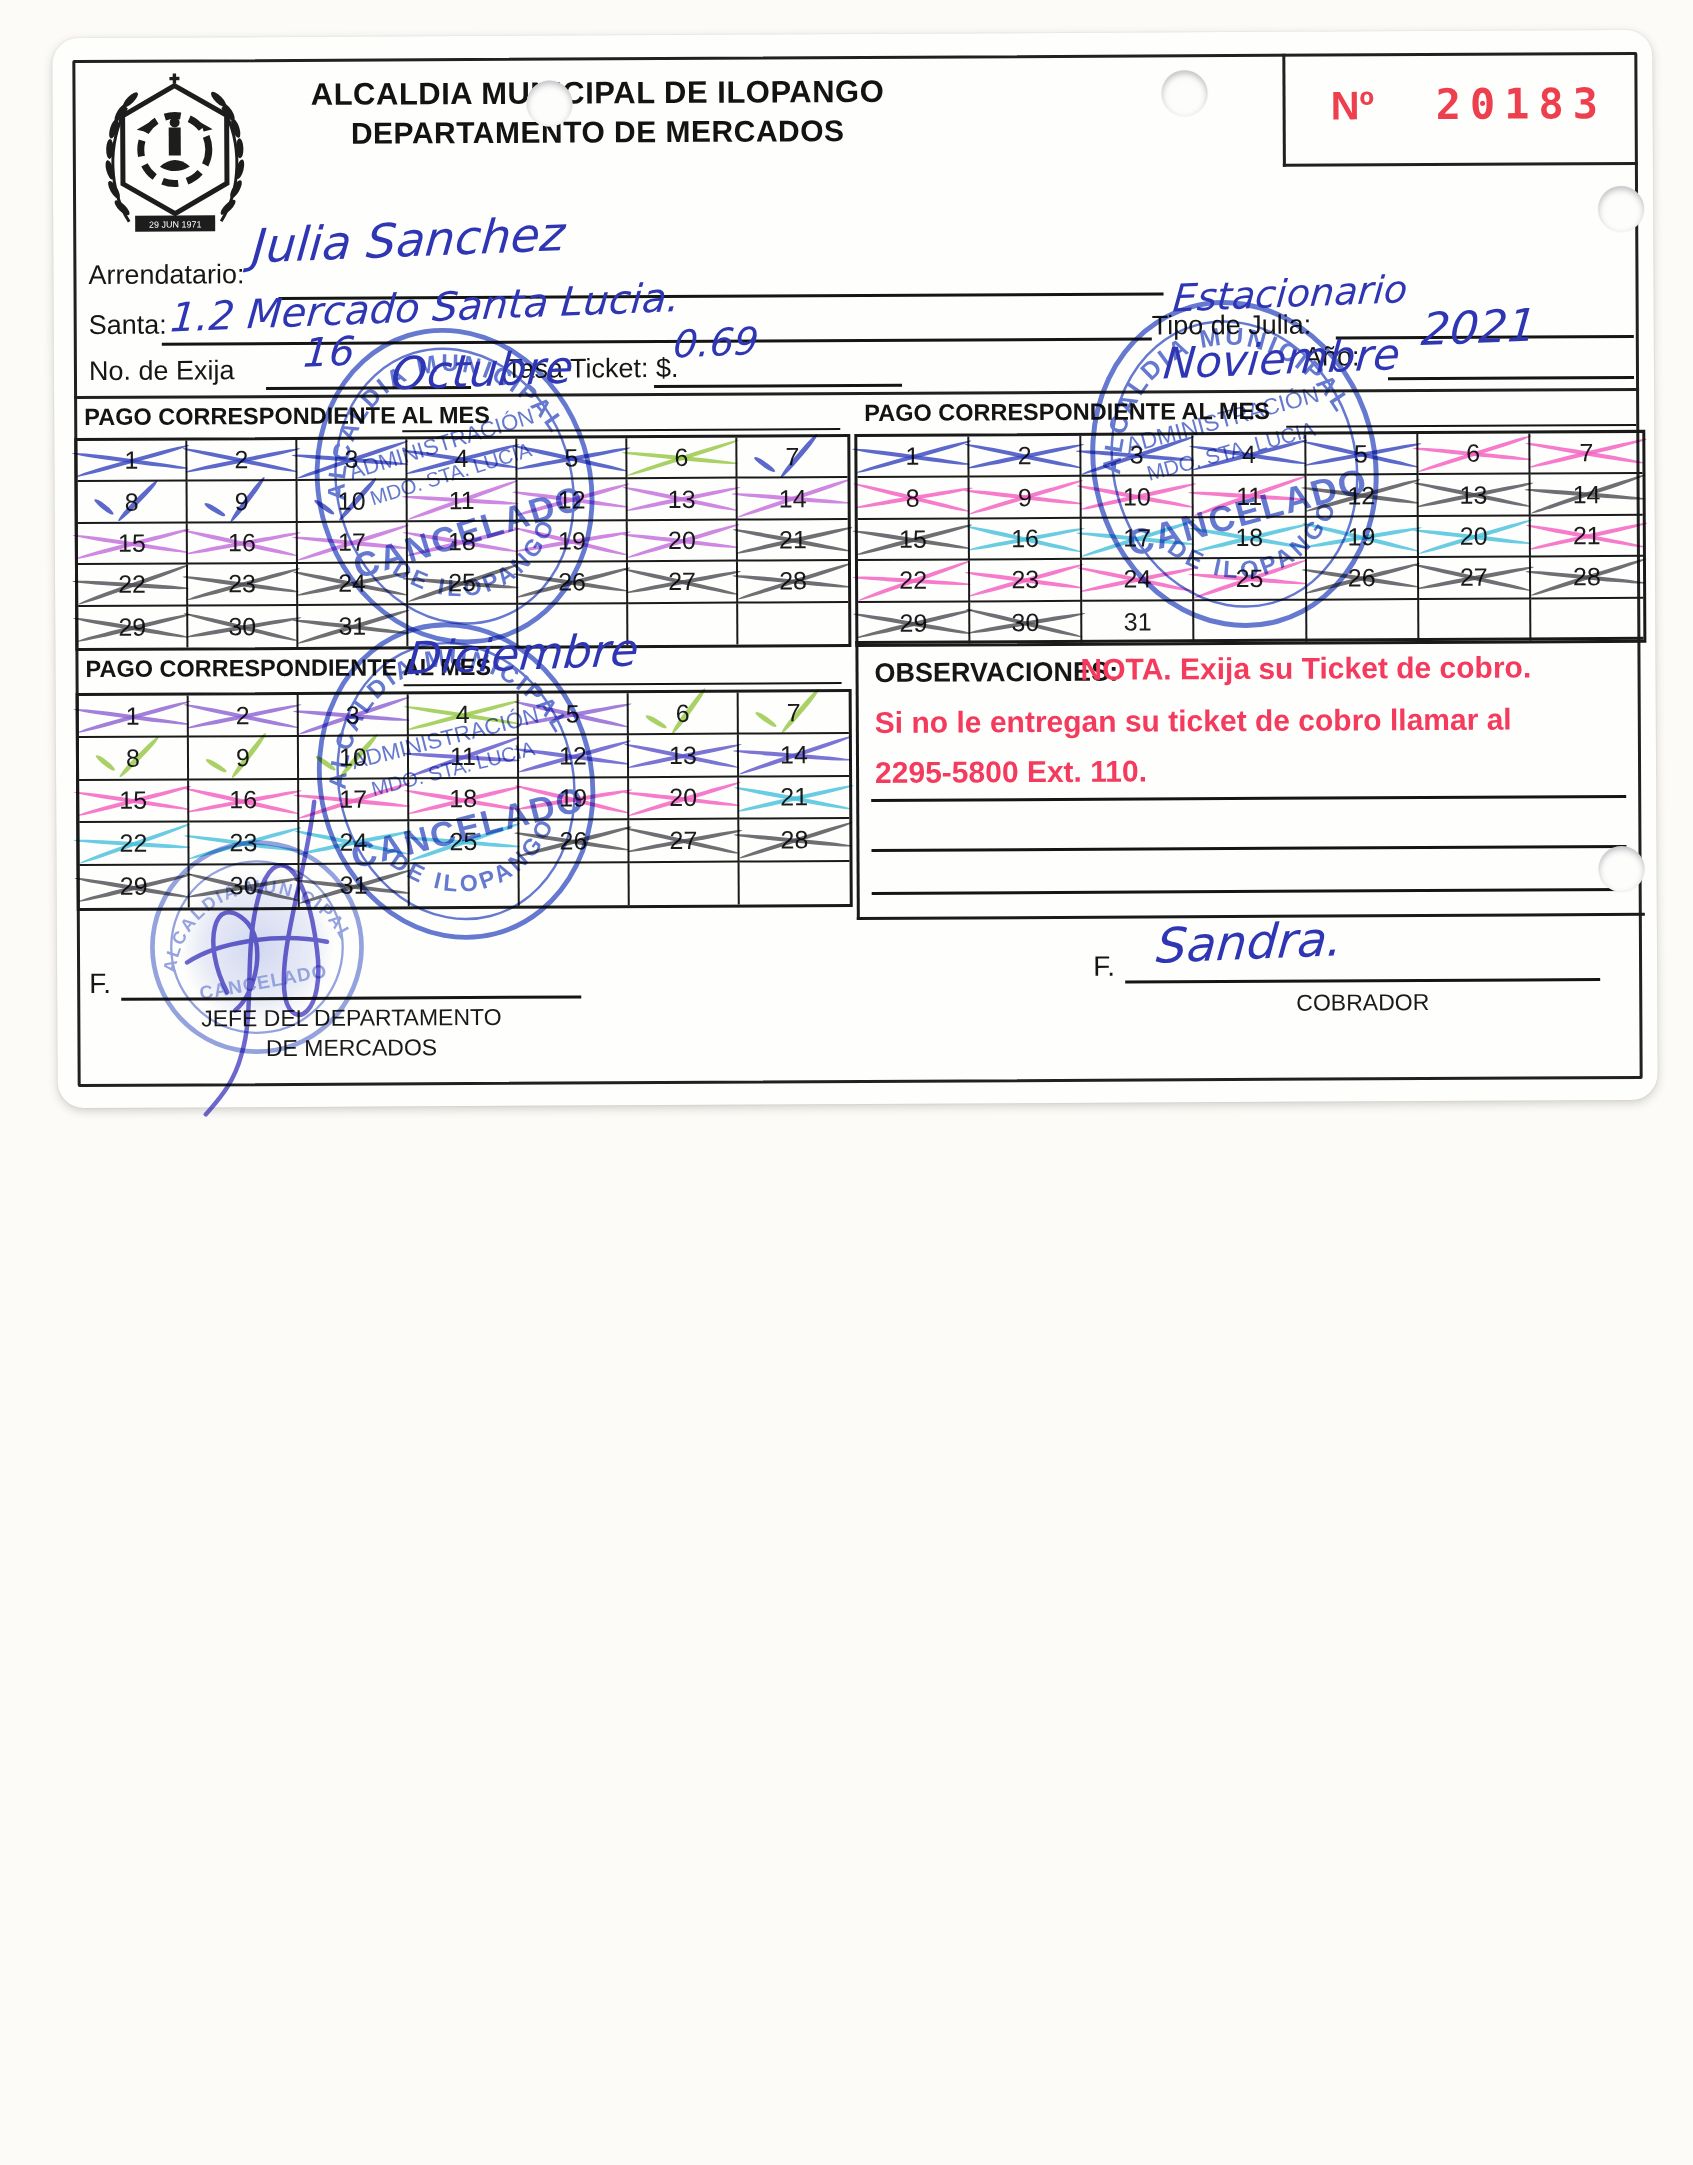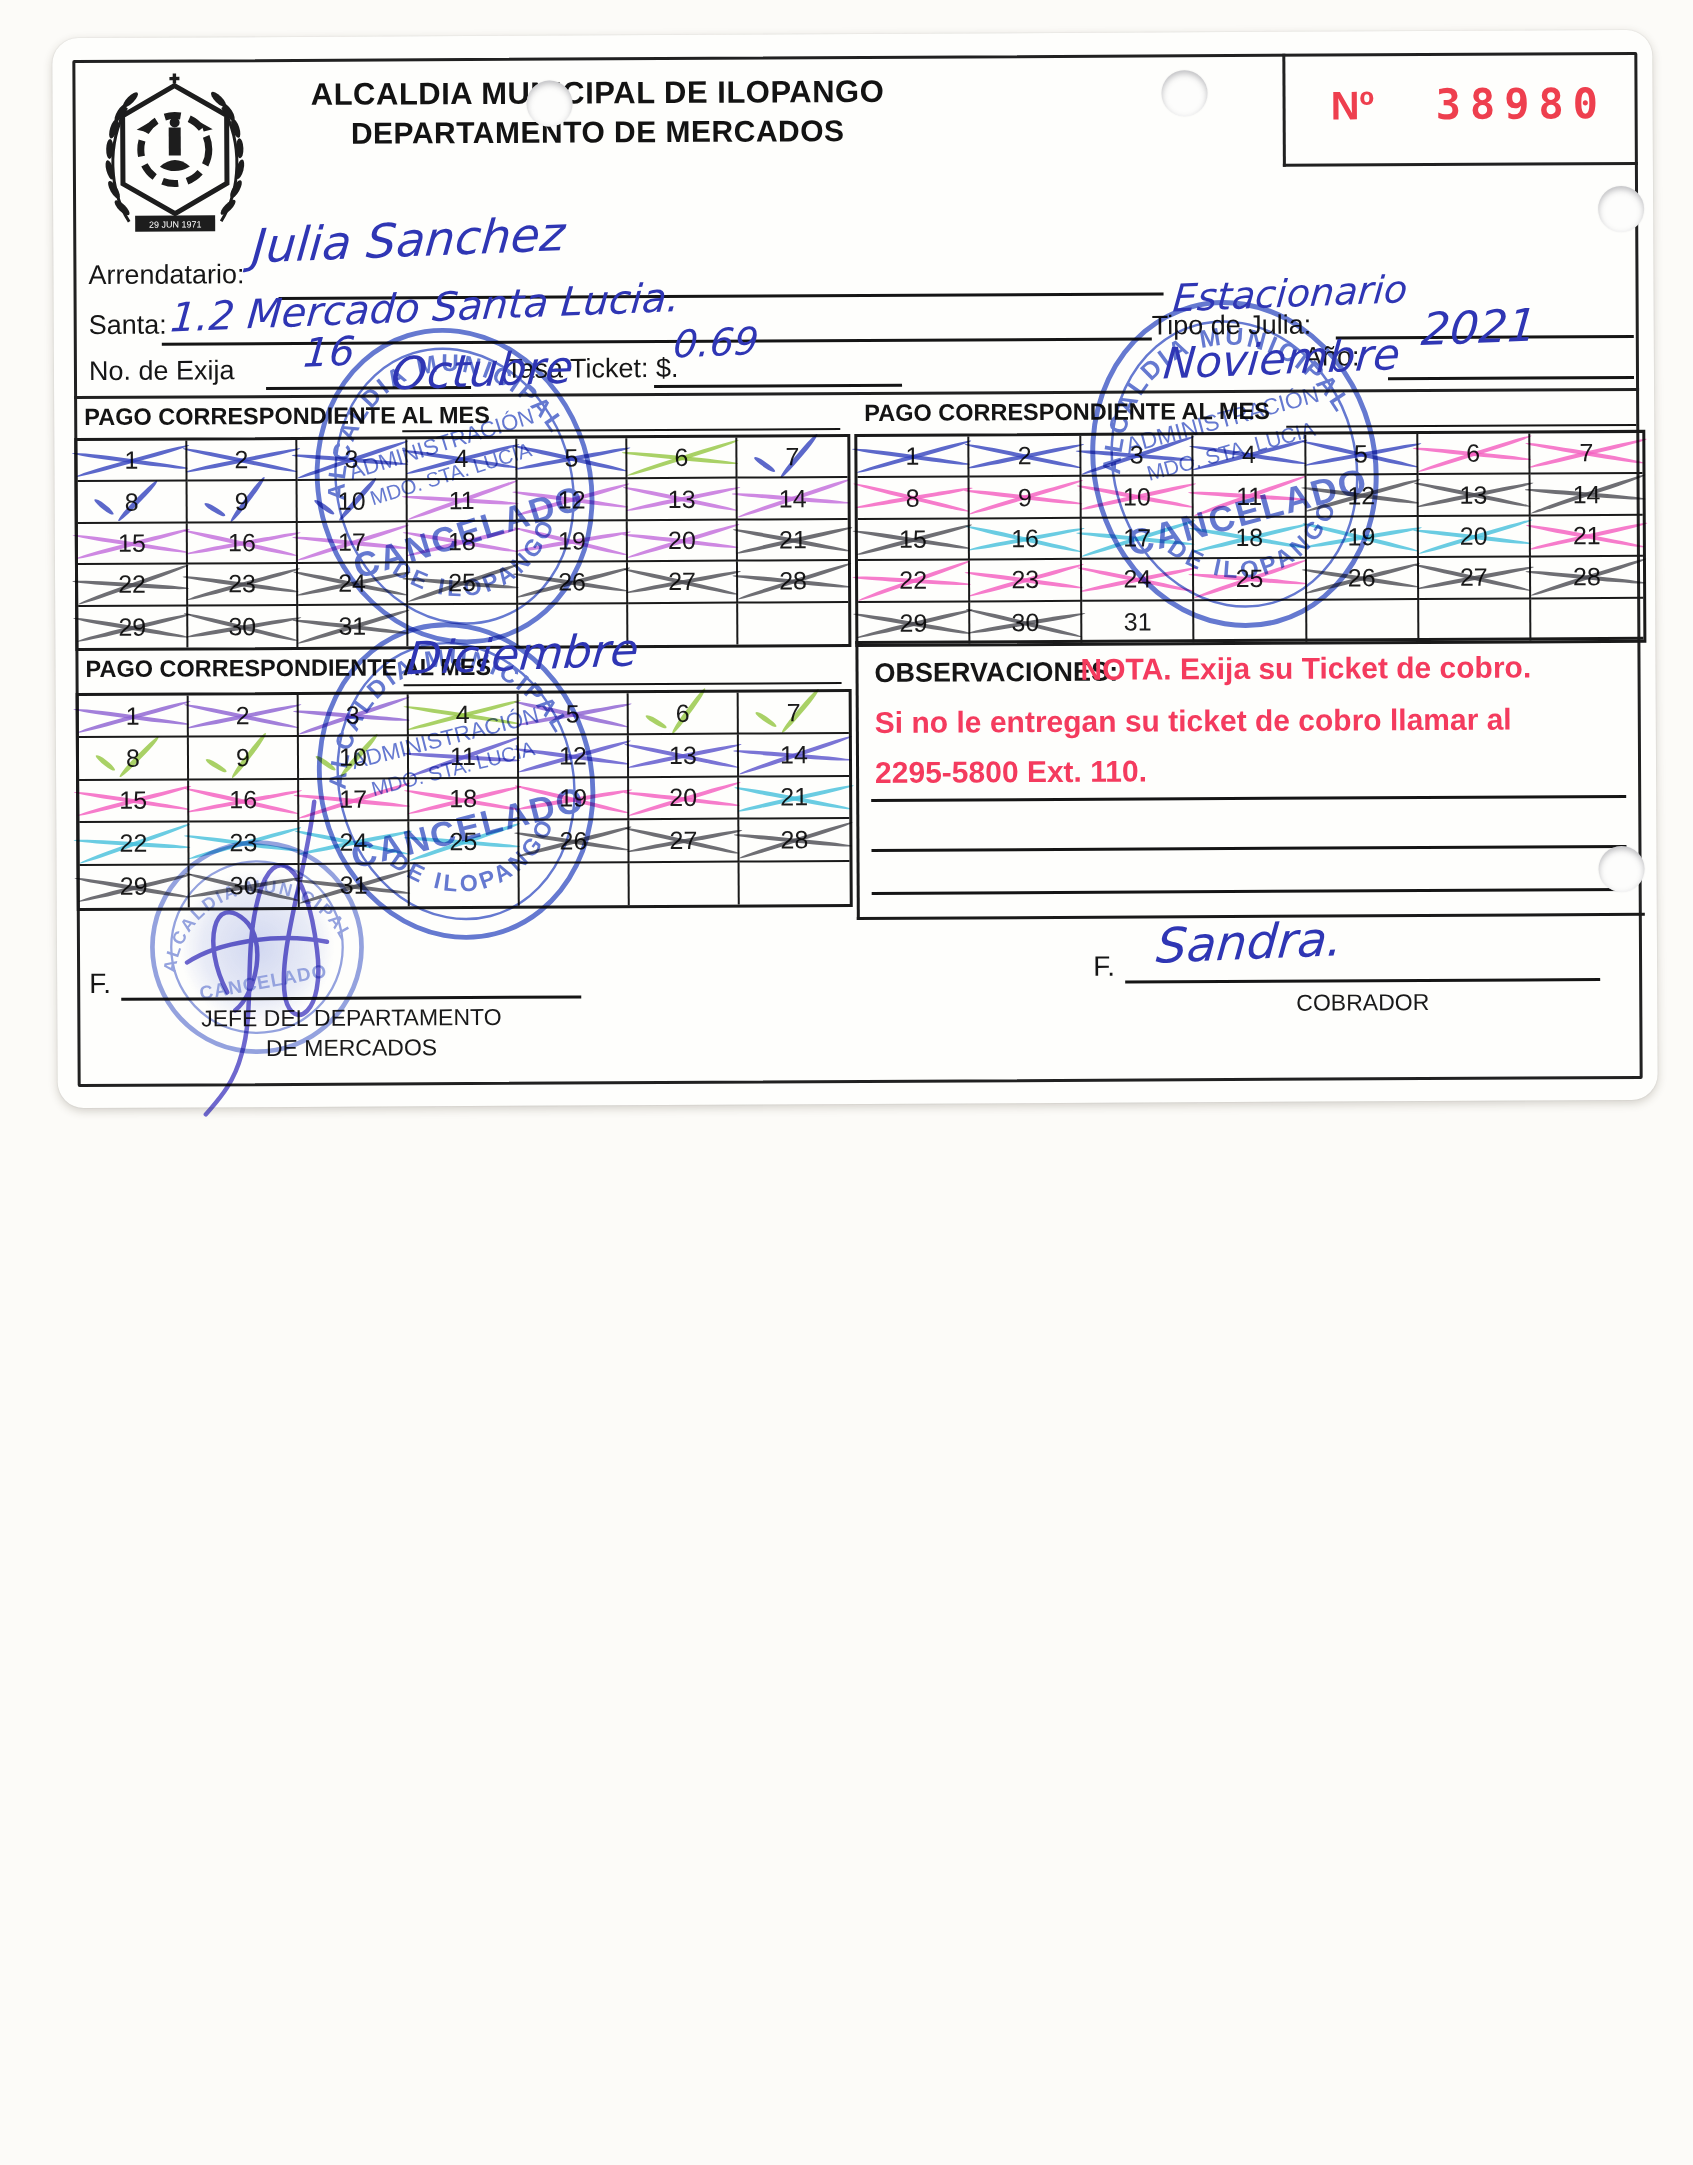--- a/index.html
+++ b/index.html
@@ -97,21 +97,21 @@
     </g>
     <path d="M40,146 h80 v16 h-80 z" fill="#1d1d1d"></path>
     <text x="80" y="158" font-size="9" fill="#ffffff" text-anchor="middle">29 JUN 1971</text>
   </svg>
 
   <div class="abs center" style="left:215px;top:40px;width:660px;font-size:31px;font-weight:bold;color:#131313;letter-spacing:.5px;">ALCALDIA MUNICIPAL DE ILOPANGO</div>
   <div class="abs center" style="left:215px;top:80px;width:660px;font-size:30px;font-weight:bold;color:#131313;letter-spacing:.5px;">DEPARTAMENTO DE MERCADOS</div>
 
   <div class="abs" style="left:1230px;top:22px;width:352px;height:110px;border-left:3px solid #212121;border-bottom:3px solid #212121;">
     <span class="abs red-number" style="left:45px;top:30px;font-size:40px;">Nº</span>
-    <span class="abs red-number" style="left:150px;top:27px;font-size:42px;font-family:'DejaVu Sans Mono',monospace;letter-spacing:9px;">38980</span>
+    <span class="abs red-number" style="left:150px;top:27px;font-size:42px;font-family:'DejaVu Sans Mono',monospace;letter-spacing:9px;">20183</span>
   </div>
 
   <span class="abs lbl" style="left:35px;top:222px;">Arrendatario:</span>
   <span class="abs hand" style="left:200px;top:176px;font-size:47px;">Julia Sanchez</span>
   <div class="abs wline" style="left:225px;top:260px;width:885px;"></div>
 
   <span class="abs lbl" style="left:35px;top:272px;">Santa:</span>
   <span class="abs hand" style="left:118px;top:248px;font-size:40px;">1.2 Mercado Santa Lucia.</span>
   <div class="abs wline" style="left:108px;top:305px;width:990px;"></div>
 

